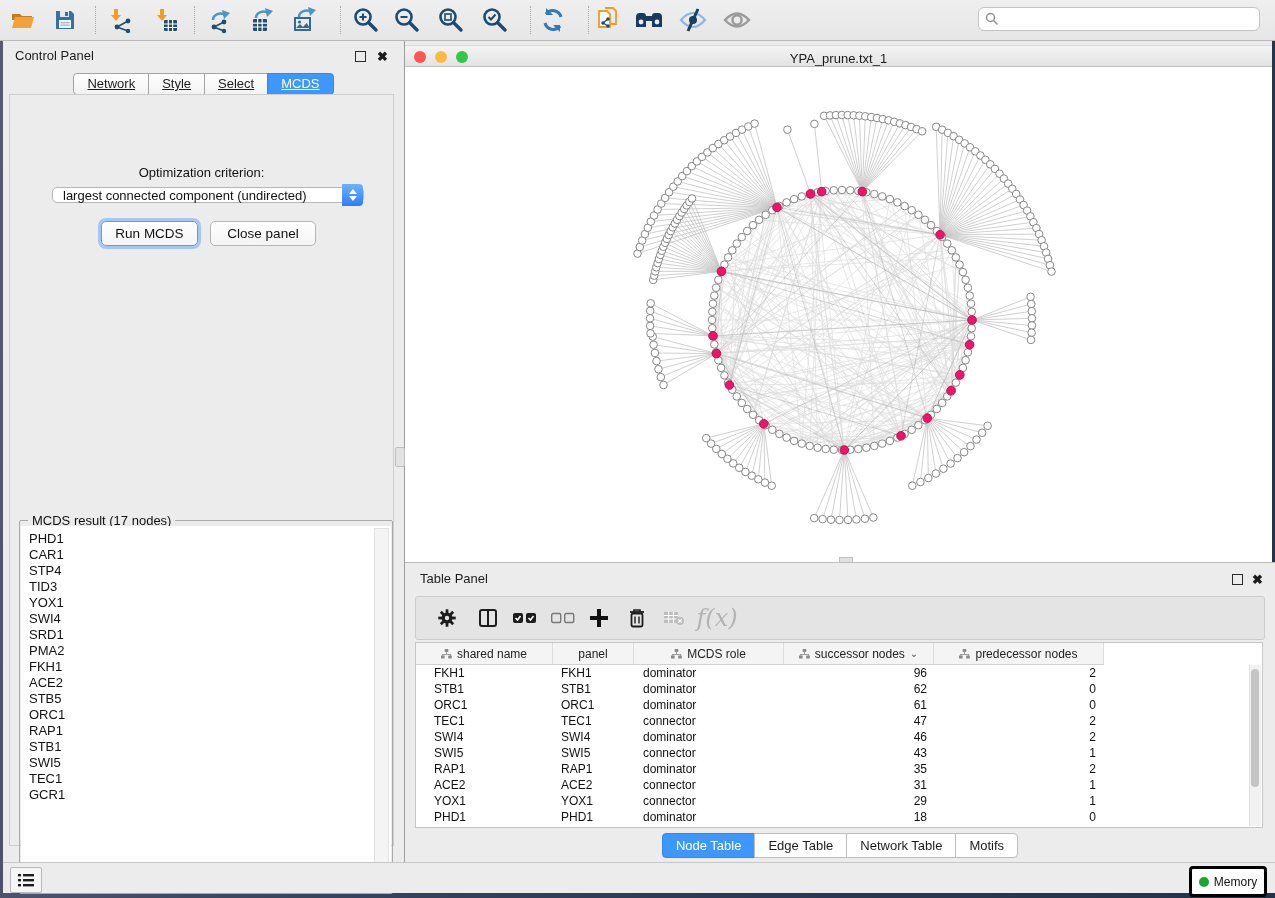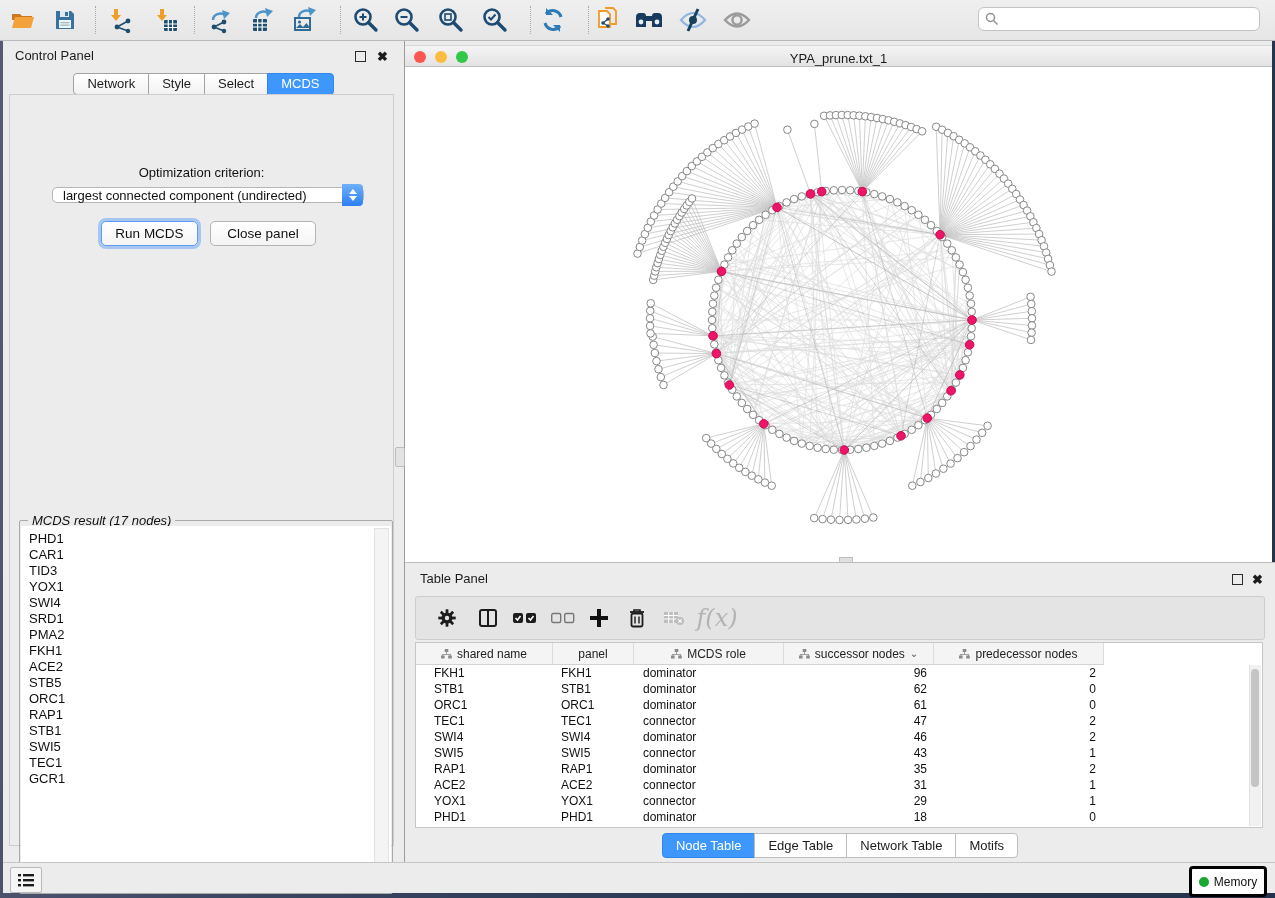--- a/index.html
+++ b/index.html
@@ -17,39 +17,39 @@
   #searchbox{position:absolute;left:978px;top:7px;width:282px;height:24px;background:#fff;
     border:1px solid #c3c3c3;border-radius:6px;display:flex;align-items:center;padding-left:6px;box-sizing:border-box;}
   #searchbox input{border:none;outline:none;flex:1;font-size:12px;background:transparent;}
   
   #control-panel{left:3px;top:41px;width:401px;height:821px;background:#ececec;}
   .panel-title{font-size:13px;color:#1c1c1c;}
   .win-float{display:inline-block;width:9px;height:9px;border:1.5px solid #2b2b2b;}
   .win-close{font-size:13px;font-weight:bold;color:#1b1b1b;line-height:11px;}
   #control-tabs{position:absolute;left:0;top:32px;width:100%;display:flex;justify-content:center;}
   .ctab{height:20px;line-height:20px;padding:0 13px;font-size:13px;border:1px solid #a3a3a3;margin-left:-1px;
-    background:linear-gradient(#ffffff,#f2f2f2);color:#1c1c1c;}
+    background:linear-gradient(#ffffff,#f2f2f2);color:#1c1c1c;text-decoration:underline;}
   .ctab:first-child{border-radius:4px 0 0 4px;margin-left:0;}
   .ctab:last-child{border-radius:0 4px 4px 0;}
   .ctab.sel{background:#3e97fd;border-color:#2f87f0;color:#fff;}
   #cp-card{position:absolute;left:6px;right:10px;top:53px;bottom:16px;border:1px solid #cdcdcd;background:#ececec;}
   #opt-label{position:absolute;left:0;top:70px;width:100%;text-align:center;font-size:13px;color:#111;}
   #criterion{position:absolute;left:42px;top:92px;width:312px;height:16px;background:#fff;border:1px solid #b6b6b6;
     border-radius:5px;box-sizing:border-box;display:flex;align-items:center;}
   #criterion .val{flex:1;padding-left:10px;font-size:13px;color:#111;white-space:nowrap;}
   #criterion .stepper{width:21px;height:22px;border-radius:0 4px 4px 0;background:linear-gradient(#6db1fb,#2e7ef5);
     display:flex;flex-direction:column;align-items:center;justify-content:center;gap:2px;}
   .tri-up{width:0;height:0;border-left:4px solid transparent;border-right:4px solid transparent;border-bottom:5px solid #fff;}
   .tri-dn{width:0;height:0;border-left:4px solid transparent;border-right:4px solid transparent;border-top:5px solid #fff;}
   .cp-btn{position:absolute;top:126px;height:25px;background:linear-gradient(#ffffff,#f4f4f4);border:1px solid #b4b4b4;
     border-radius:5px;font-size:13.5px;color:#111;display:flex;align-items:center;justify-content:center;box-sizing:border-box;}
   #run-btn{left:91px;width:97px;border-color:#5d9bf2;box-shadow:0 0 0 3px rgba(111,168,248,.55);}
   #closepanel-btn{left:200px;width:106px;}
   #mcds-group{position:absolute;left:9px;top:425px;width:372px;height:372px;border:1px solid #a9a9a9;border-radius:2px;}
-  #mcds-legend{position:absolute;left:8px;top:-8px;background:#ececec;padding:0 4px;font-size:13px;color:#111;font-style:italic;}
+  #mcds-legend{position:absolute;left:8px;top:-8px;background:#ececec;padding:0 4px;font-size:13px;color:#111;}
   #mcds-list{position:absolute;left:1px;top:5px;right:1px;bottom:1px;background:#fff;overflow:hidden;}
   #mcds-scroll{position:absolute;right:2px;top:2px;width:13px;bottom:2px;background:#f4f4f4;border:1px solid #e2e2e2;}
   .result-item{font-size:13px;line-height:16px;padding-left:8px;color:#111;}
   
   #vdivider{left:404px;top:41px;width:1px;height:821px;background:#9c9c9c;}
   #vhandle{left:395px;top:447px;width:8px;height:18px;background:#e3e3e3;border:1px solid #bdbdbd;border-radius:2px;}
   
   #net-region{left:405px;top:41px;width:867px;height:521px;background:#ececec;}
   #net-titlebar{position:absolute;left:0;top:4px;width:100%;height:22px;background:linear-gradient(#f4f4f4,#e3e3e3);
     border-top:1px solid #d8d8d8;border-bottom:1px solid #c0c0c0;box-sizing:border-box;}
@@ -259,20 +259,21 @@
         </span>
     </div>
     <div id="run-btn" class="cp-btn">Run MCDS</div>
     <div id="closepanel-btn" class="cp-btn">Close panel</div>
     <div id="mcds-group">
       <div id="mcds-legend">MCDS result (17 nodes)</div>
       <div id="mcds-list">
         <div id="mcds-items" style="padding-top:5px;">
             <div class="result-item">PHD1</div>
             <div class="result-item">CAR1</div>
+            <div class="result-item">STP4</div>
             <div class="result-item">TID3</div>
             <div class="result-item">YOX1</div>
             <div class="result-item">SWI4</div>
             <div class="result-item">SRD1</div>
             <div class="result-item">PMA2</div>
             <div class="result-item">FKH1</div>
             <div class="result-item">ACE2</div>
             <div class="result-item">STB5</div>
             <div class="result-item">ORC1</div>
             <div class="result-item">RAP1</div>

